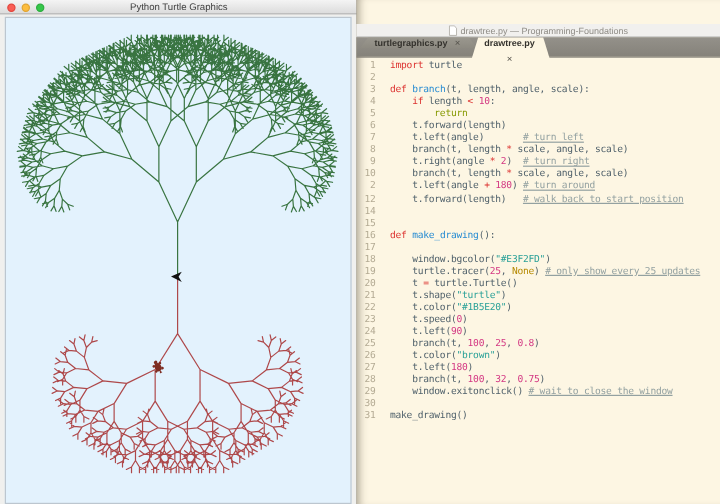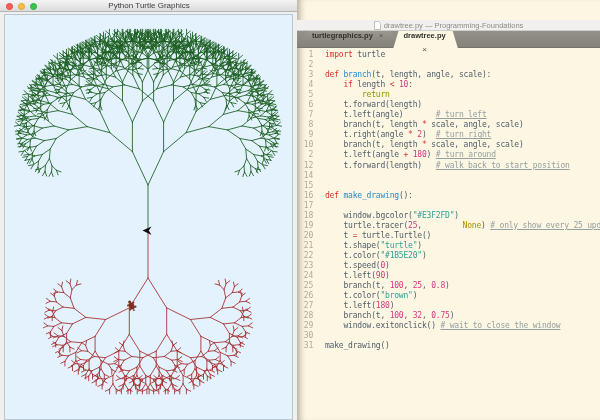--- a/index.html
+++ b/index.html
@@ -51,21 +51,21 @@
   .ln { width:24px; flex:0 0 24px; text-align:right; padding-right:8px;
         color:#B3AA93; }
   .ct { padding-left:4px; }
   .tok-t { color:#50616B; }
   .tok-k { color:#DC322F; }
   .tok-f { color:#268BD2; }
   .tok-n { color:#D33682; }
   .tok-s { color:#2AA198; }
   .tok-c { color:#93A1A1;text-decoration:underline; }
   .tok-g { color:#859900; }
-  .tok-y { color:#B58900;margin-left:36px; }
+  .tok-y { color:#B58900; }
 </style>
 </head>
 <body>
 
 <div class="turtle-win">
   <div class="tw-titlebar">
     <div class="traffic">
       <span class="tl red"></span>
       <span class="tl yellow"></span>
       <span class="tl green"></span>

